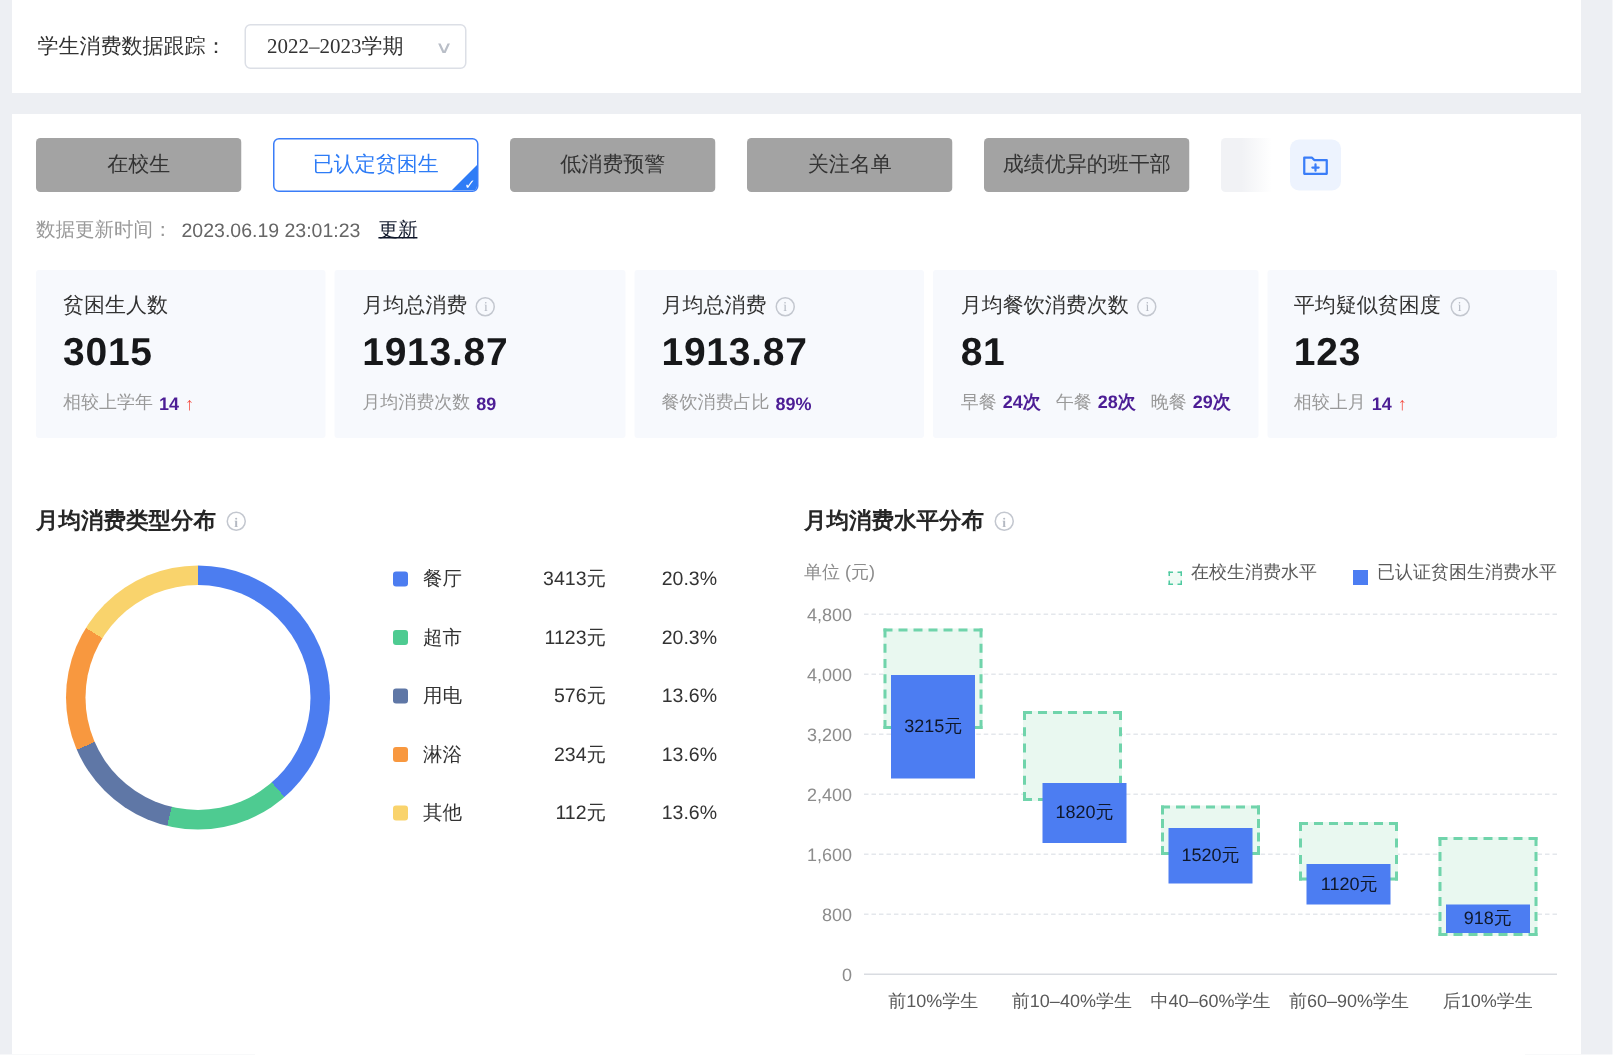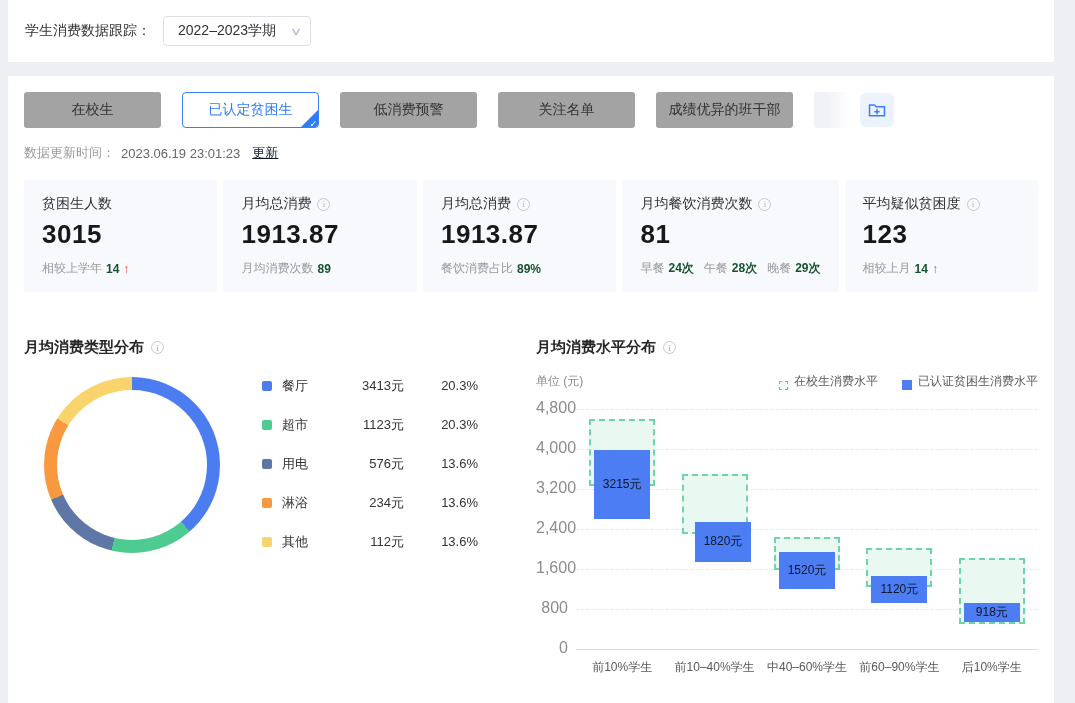--- a/index.html
+++ b/index.html
@@ -7,21 +7,21 @@
   body {
     font-family:"Liberation Sans","DejaVu Sans",sans-serif;
     background:#edeff3; color:#333; overflow:hidden; position:relative;
   }
   .shell { position:absolute; left:8px; top:0; width:1046px; height:703px; }
 
   
   .topbar { background:#fff; height:62px; display:flex; align-items:center; padding:0 17px; }
   .topbar-label { font-size:14px; color:#333; margin-right:12px; }
   .select-box { width:148px; height:30px; border:1px solid #dcdfe6; border-radius:4px; background:#fff;
-    display:flex; align-items:center; justify-content:space-between; padding:0 10px 0 14px; cursor:pointer; }
+    display:flex; align-items:center; justify-content:space-between; padding:0 10px 0 14px; cursor:pointer;font-family:Liberation Serif, serif; }
   .select-value { font-size:14px; color:#333; }
   .chevron { color:#b9bec7; font-size:11px; transform:scaleX(1.5); }
 
   
   .panel { background:#fff; margin-top:14px; height:627px; padding:16px; position:relative; }
 
   
   .tabs-row { display:flex; align-items:center; position:relative; height:36px; }
   .tabs-list { display:flex; gap:21px; }
   .tab { width:137px; height:36px; background:#a3a3a3; border:1px solid transparent; border-radius:3px;
@@ -43,21 +43,21 @@
 
   
   .cards-row { margin-top:18px; display:flex; gap:6px; }
   .card { flex:1; height:112px; background:#f7f9fd; border-radius:2px; padding:15px 18px; }
   .card-title-row { font-size:14px; color:#333; display:flex; align-items:center; gap:6px; }
   .info-i { width:13px; height:13px; border:1px solid #c3c7cf; border-radius:50%; color:#b4b9c2;
     font-size:9px; display:inline-flex; align-items:center; justify-content:center; cursor:pointer;
     font-family:"Liberation Serif","DejaVu Serif",serif; flex:0 0 auto; }
   .card-value { font-size:26px; font-weight:bold; color:#17181a; margin-top:6px; letter-spacing:.5px; }
   .card-footer { margin-top:10px; font-size:12px; color:#999; display:flex; align-items:center; gap:4px; white-space:nowrap; }
-  .card-footer b { color:#14532d; font-weight:bold; }
+  .card-footer b { color:#4c1d95; font-weight:bold; }
   .up-arrow { color:#f5483d; font-weight:bold; font-size:12px; }
   .pair-gap { margin-left:6px; }
 
   
   .charts-row { margin-top:46px; display:flex; }
   .chart-title { font-size:15px; font-weight:bold; color:#262626; display:flex; align-items:center; gap:7px; }
 
   
   .pie-section { width:468px; flex:0 0 auto; }
   .pie-body { display:flex; margin-top:20px; }
@@ -73,21 +73,21 @@
   
   .bar-section { flex:1; margin-left:44px; }
   .bar-meta { margin-top:16px; display:flex; justify-content:space-between; align-items:center; font-size:12px; color:#8c8c8c; }
   .bar-legend { display:flex; gap:24px; align-items:center; color:#595959; }
   .bar-legend-item { display:flex; align-items:flex-end; gap:6px; cursor:pointer; }
   .lg-dashed { width:9px; height:9px; border:1.5px dashed #4fc9a0; background:#effbf5; }
   .lg-solid { width:10px; height:10px; background:#4c7df2; }
   .bar-plot { position:relative; height:240px; margin-top:20px; }
   .gridline { position:absolute; border-top:1px dashed #e4e7ec; height:0; }
   .gridline.solid { border-top:1px solid #d9dce1; }
-  .ytick { position:absolute; left:0; width:32px; text-align:right; font-size:16px; color:#8c8c8c; }
+  .ytick { position:absolute; left:0; width:32px; text-align:right; font-size:12px; color:#8c8c8c; }
   .range-box { position:absolute; width:66px; background:#e9f8f0; border:2px dashed #70d4ab; z-index:1; }
   .solid-box { position:absolute; width:56px; background:#4c7df2; z-index:2; display:flex;
     align-items:center; justify-content:center; font-size:12px; color:#0f172a; overflow:hidden; }
   .xtick { position:absolute; bottom:-26px; text-align:center; font-size:12px; color:#595959; }
 </style>
 </head>
 <body>
 
 <div class="shell">
 

